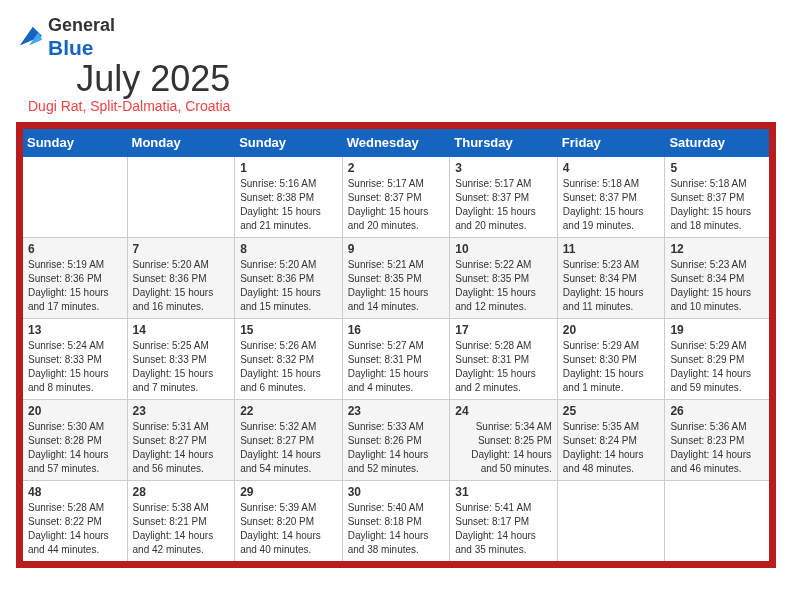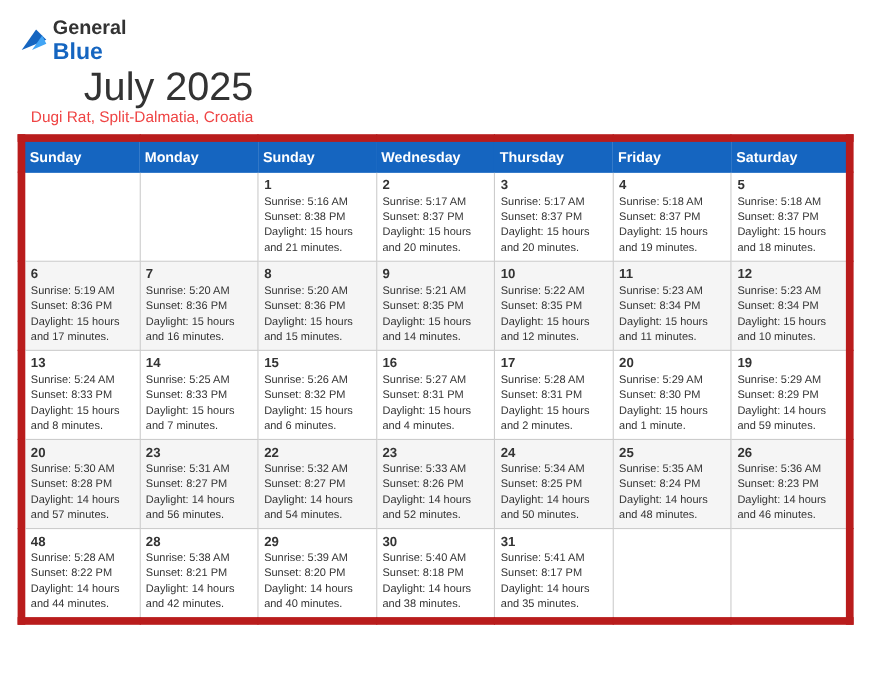--- a/index.html
+++ b/index.html
@@ -272,21 +272,21 @@
 Daylight: 14 hours and 54 minutes.</div>
         </td>
         <td>
           <span class="day-num">23</span>
           <div class="day-info" style="white-space: pre-line;">Sunrise: 5:33 AM
 Sunset: 8:26 PM
 Daylight: 14 hours and 52 minutes.</div>
         </td>
         <td>
           <span class="day-num">24</span>
-          <div class="day-info" style="white-space: pre-line;">Sunrise: 5:34 AM
+          <div class="day-info" style="white-space: pre-line; text-align: right;">Sunrise: 5:34 AM
 Sunset: 8:25 PM
 Daylight: 14 hours and 50 minutes.</div>
         </td>
         <td>
           <span class="day-num">25</span>
           <div class="day-info" style="white-space: pre-line;">Sunrise: 5:35 AM
 Sunset: 8:24 PM
 Daylight: 14 hours and 48 minutes.</div>
         </td>
         <td>

